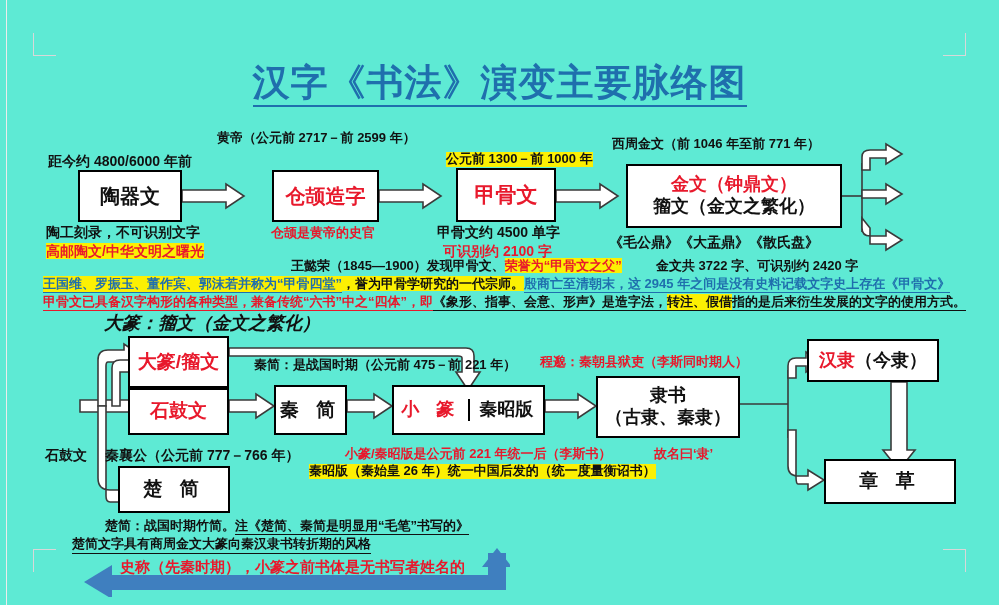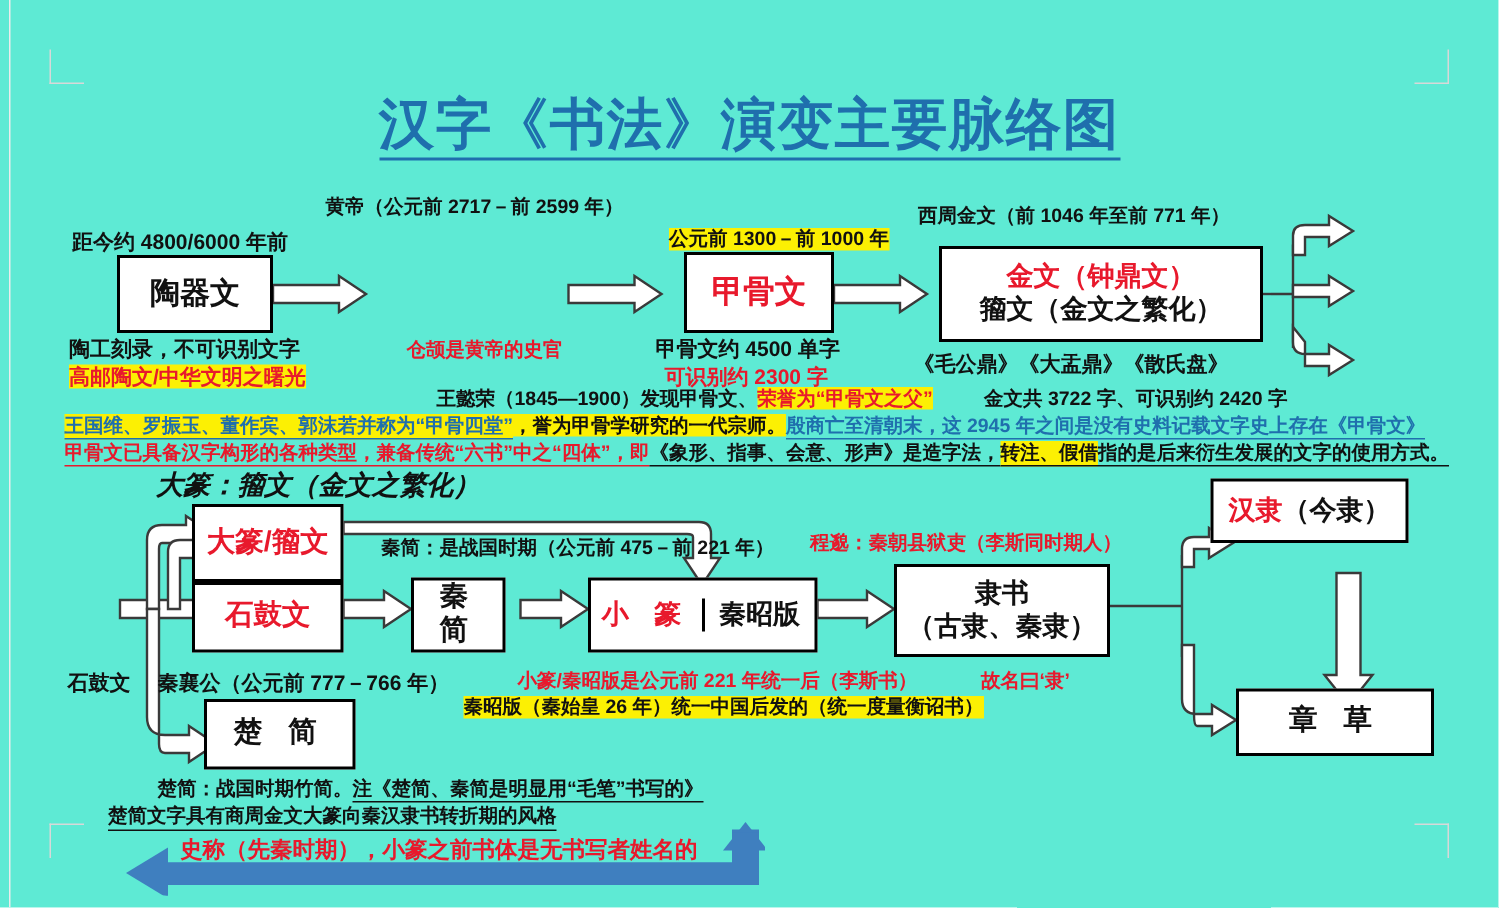--- a/index.html
+++ b/index.html
@@ -173,35 +173,38 @@
 
   <div class="t blk" style="left:217px; top:131px;">黄帝（公元前 2717－前 2599 年）</div>
   <div class="t blk" style="left:612px; top:137px;">西周金文（前 1046 年至前 771 年）</div>
   <div class="t blk" style="left:48px; top:153px; font-size:14px;">距今约 4800/6000 年前</div>
   <div class="t hl blk" style="left:446px; top:152px;">公元前 1300－前 1000 年</div>
 
   <div class="box" style="left:78px; top:170px; width:104px; height:52px; font-size:20px;">
     <span>陶器文</span>
   </div>
 
+  <div class="box red" style="left:272px; top:170px; width:107px; height:52px; font-size:20px;">
+    <span>仓颉造字</span>
+  </div>
 
   <div class="box red" style="left:456px; top:168px; width:100px; height:54px; font-size:21px;">
     <span>甲骨文</span>
   </div>
 
   <div class="box two" style="left:626px; top:164px; width:216px; height:64px; font-size:18px;">
     <span class="l1">金文（钟鼎文）</span>
     <span class="l2">籀文（金文之繁化）</span>
   </div>
 
   <div class="t blk" style="left:46px; top:224px; font-size:14px;">陶工刻录，不可识别文字</div>
   <div class="t hl red" style="left:46px; top:243px; font-size:14px;">高邮陶文/中华文明之曙光</div>
   <div class="t red" style="left:271px; top:226px;">仓颉是黄帝的史官</div>
   <div class="t blk" style="left:437px; top:224px; font-size:14px;">甲骨文约 4500 单字</div>
-  <div class="t red" style="left:443px; top:243px; font-size:14px;">可识别约 2300 字</div>
+  <div class="t red" style="left:443px; top:243px; font-size:14px;">可识别约 2100 字</div>
   <div class="t blk" style="left:609px; top:234px; font-size:14px;">《毛公鼎》《大盂鼎》《散氏盘》</div>
   <div class="t blk" style="left:656px; top:259px; font-size:13px;">金文共 3722 字、可识别约 2420 字</div>
 
   <div class="t" style="left:291px; top:259px; font-size:13px;">
     <span class="blk">王懿荣（1845—1900）发现甲骨文、</span><span class="red hl">荣誉为“甲骨文之父”</span>
   </div>
 
   <div class="t" style="left:43px; top:277px; font-size:13px;">
     <span class="hl blue ul">王国维、罗振玉、董作宾、郭沫若并称为“甲骨四堂”</span><span class="hl blk">，誉为甲骨学研究的一代宗师。</span><span class="blue ul">殷商亡至清朝末，这 2945 年之间是没有史料记载文字史上存在《甲骨文》</span>
   </div>
@@ -213,47 +216,47 @@
   <div class="t blk" style="left:104px; top:313px; font-size:18px;font-style:italic;">大篆：籀文（金文之繁化）</div>
 
   <div class="box red" style="left:128px; top:336px; width:101px; height:52px; font-size:19px;">
     <span>大篆/籀文</span>
   </div>
 
   <div class="box red" style="left:128px; top:388px; width:101px; height:47px; font-size:19px;">
     <span>石鼓文</span>
   </div>
 
-  <div class="box" style="left:274px; top:385px; width:63px; height:50px; font-size:19px;">
+  <div class="box" style="left:274px; top:385px; width:73px; height:50px; font-size:19px;">
     <span class="sp">秦 简</span>
   </div>
 
   <div class="box split" style="left:392px; top:385px; width:153px; height:50px; font-size:18px;">
     <div>
       <span class="sp">小 篆</span>
     </div>
     <div>
       <span>秦昭版</span>
     </div>
   </div>
 
   <div class="box two" style="left:596px; top:376px; width:144px; height:62px; font-size:18px;">
     <span class="l2">隶书</span>
     <span class="l2">（古隶、秦隶）</span>
   </div>
 
-  <div class="box" style="left:807px; top:319px; width:132px; height:43px; font-size:18px;">
+  <div class="box" style="left:807px; top:339px; width:132px; height:43px; font-size:18px;">
     <span><span class="red">汉隶</span>（今隶）</span>
   </div>
 
   <div class="box" style="left:824px; top:459px; width:132px; height:45px; font-size:19px;">
     <span class="sp">章 草</span>
   </div>
 
-  <div class="box" style="left:136px; top:466px; width:101px; height:47px; font-size:19px;">
+  <div class="box" style="left:118px; top:466px; width:112px; height:47px; font-size:19px;">
     <span class="sp">楚 简</span>
   </div>
 
   <div class="t blk" style="left:254px; top:358px; font-size:13px;">秦简：是战国时期（公元前 475－前 221 年）</div>
   <div class="t red" style="left:540px; top:355px; font-size:13px;">程邈：秦朝县狱吏（李斯同时期人）</div>
 
   <div class="t blk" style="left:45px; top:447px; font-size:14px;">石鼓文</div>
   <div class="t blk" style="left:105px; top:447px; font-size:14px;">秦襄公（公元前 777－766 年）</div>
 
   <div class="t red" style="left:345px; top:447px; font-size:13px;">小篆/秦昭版是公元前 221 年统一后（李斯书）</div>

